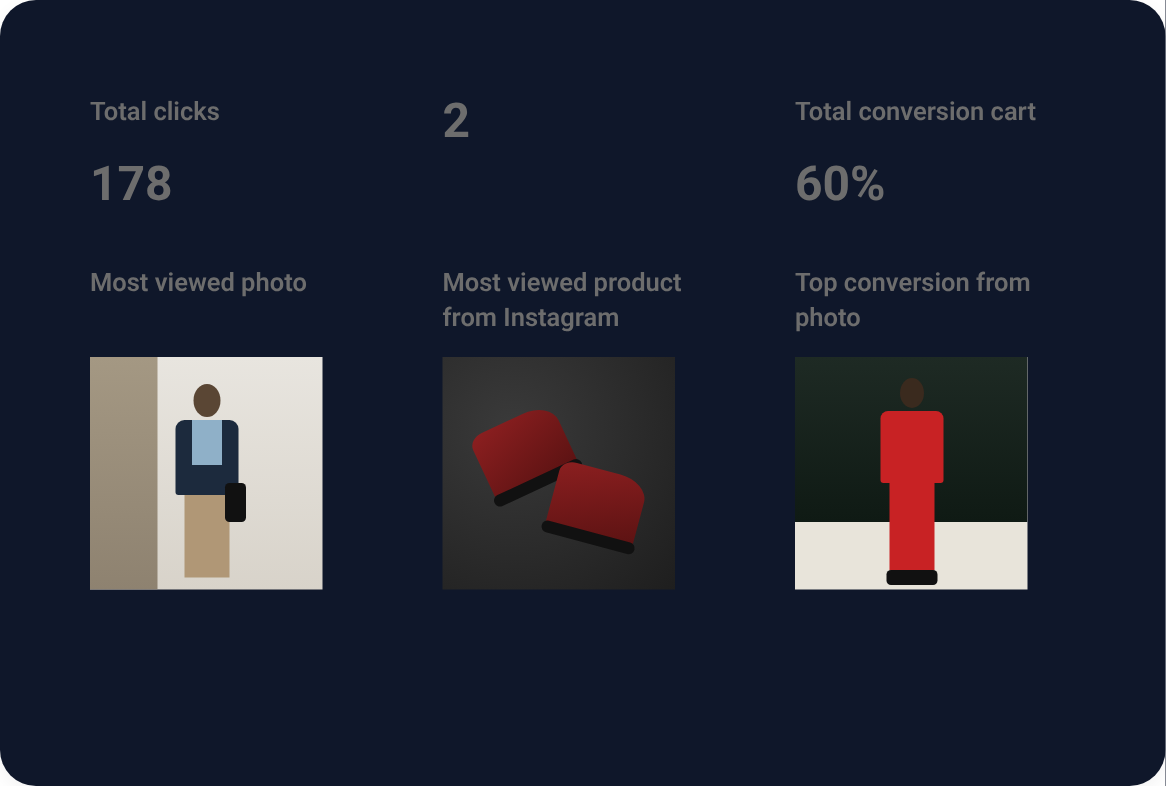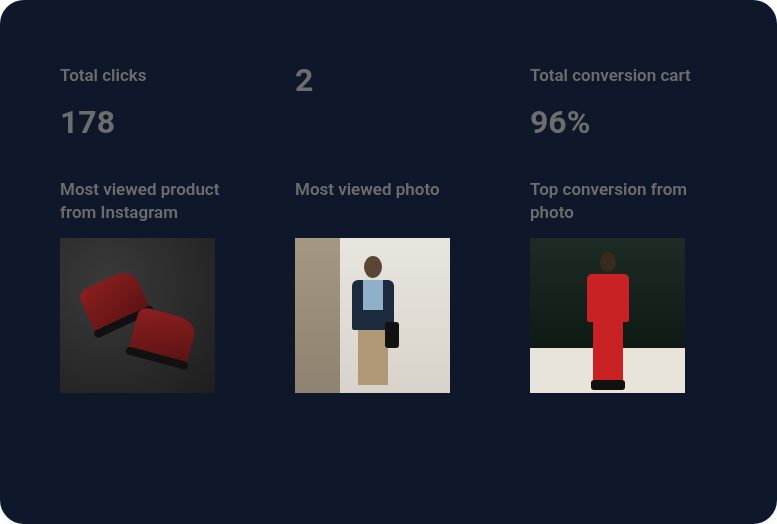--- a/index.html
+++ b/index.html
@@ -156,49 +156,49 @@
       <div class="stat-label">Total clicks</div>
       <div class="stat-value">178</div>
     </div>
 
     <div>
       <div class="stat-value">2</div>
     </div>
 
     <div>
       <div class="stat-label">Total conversion cart</div>
-      <div class="stat-value">96%</div>
-    </div>
-
-    <div>
-      <div class="photo-label">Most viewed product from Instagram</div>
-      <div class="photo-box ph2" role="img" aria-label="Pair of dark red leather boots on dark surface">
-        <div class="boot b1">
-            <div class="sole"></div>
-          </div>
-        <div class="boot b2">
-            <div class="sole"></div>
-          </div>
-      </div>
+      <div class="stat-value">60%</div>
     </div>
 
     <div>
       <div class="photo-label">Most viewed photo</div>
       <div class="photo-box ph1" role="img" aria-label="Man in denim jacket standing on city street">
         <div class="figure">
           <div class="head"></div>
           <div class="shirt"></div>
           <div class="torso"></div>
           <div class="legs"></div>
           <div class="bag"></div>
         </div>
       </div>
     </div>
 
     <div>
+      <div class="photo-label">Most viewed product from Instagram</div>
+      <div class="photo-box ph2" role="img" aria-label="Pair of dark red leather boots on dark surface">
+        <div class="boot b1">
+            <div class="sole"></div>
+          </div>
+        <div class="boot b2">
+            <div class="sole"></div>
+          </div>
+      </div>
+    </div>
+
+    <div>
       <div class="photo-label">Top conversion from photo</div>
       <div class="photo-box ph3" role="img" aria-label="Man in red jacket and red trousers against dark green wall">
         <div class="figure">
           <div class="head"></div>
           <div class="torso"></div>
           <div class="legs"></div>
           <div class="feet"></div>
         </div>
       </div>
     </div>

